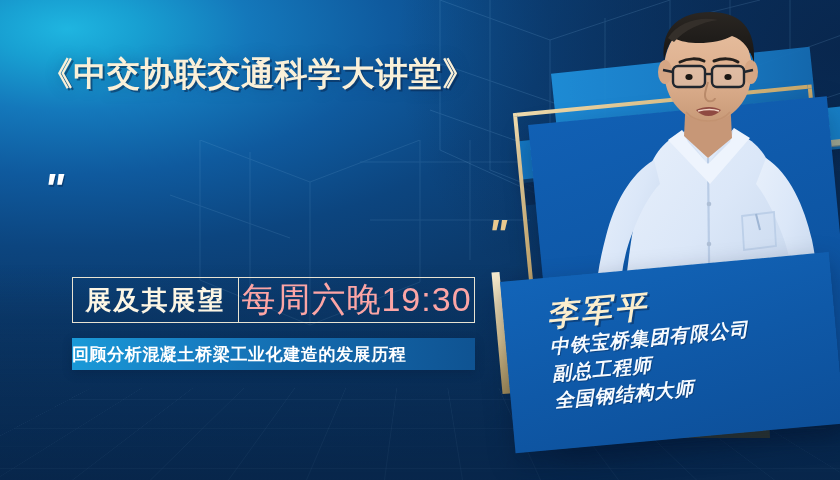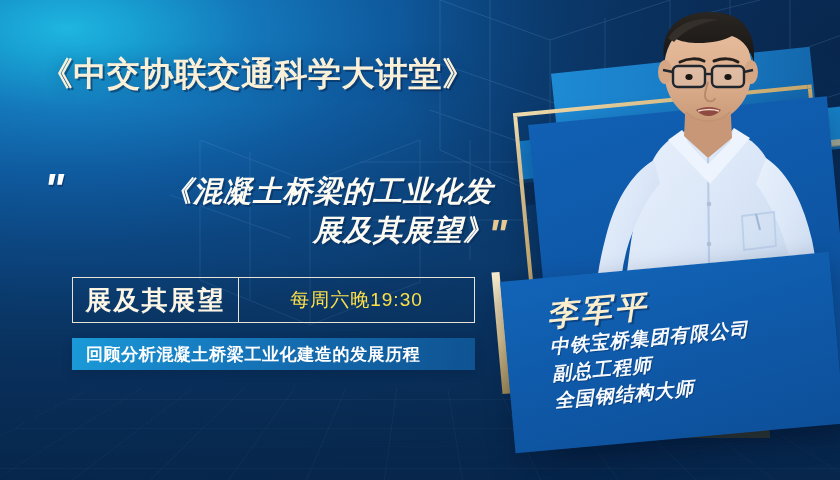--- a/index.html
+++ b/index.html
@@ -117,28 +117,28 @@
     position:absolute;left:72px;top:277px;width:403px;height:46px;
     border:1.5px solid #e8e3d2;display:flex;align-items:stretch;
   }
   .infobox .cellA{
     flex:0 0 166px;display:flex;align-items:center;justify-content:center;
     color:#fdf6e4;font-weight:bold;font-size:26px;letter-spacing:2px;
     border-right:1.5px solid #e8e3d2;
   }
   .infobox .cellB{
     flex:1;display:flex;align-items:center;justify-content:center;
-    color:#fde047;font-size:19px;letter-spacing:1px;
+    color:#fca5a5;font-size:34px;letter-spacing:1px;
   }
 
   
   .strap{
     position:absolute;left:72px;top:338px;width:403px;height:32px;
     background:linear-gradient(95deg,#1a9ad8 0%,#1780c4 28%,#1368ab 60%,#0f5392 100%);
-    display:flex;align-items:center;padding-left:14px;
+    display:flex;align-items:center;
     color:#ffffff;font-size:17px;font-weight:bold;letter-spacing:.6px;
     box-shadow:0 3px 9px rgba(5,24,52,.3);
   }
 
   
   .card{
     position:absolute;left:500px;top:282px;width:330px;height:172px;
     background:linear-gradient(168deg,#1264b8 0%,#0f59a8 50%,#0d4f99 100%);
     transform:rotate(-5.2deg);transform-origin:left top;
     box-shadow:0 10px 26px rgba(4,18,42,.35);
@@ -309,24 +309,20 @@
     <path d="M138 103 C 146 101 153 101 159 103" stroke="#f0d4c6" stroke-width="1.6" fill="none"></path>
 
     <path d="M126 104 C 136 116 160 116 170 104" stroke="#c08f6e" stroke-width="1.6" fill="none" opacity=".7"></path>
   </svg>
 
   <div class="title-wrap">
     <div class="title-line">《中交协联交通科学大讲堂》</div>
   </div>
 
   <div class="quote-open">"</div>
-  <div class="subtitle">
-    <div>《混凝土桥梁的工业化发</div>
-    <div>展及其展望》</div>
-  </div>
   <div class="quote-close">"</div>
 
   <div class="infobox">
     <div class="cellA">展及其展望</div>
     <div class="cellB">每周六晚19:30</div>
   </div>
 
   <div class="strap">回顾分析混凝土桥梁工业化建造的发展历程</div>
 
   <div class="card-edge"></div>

